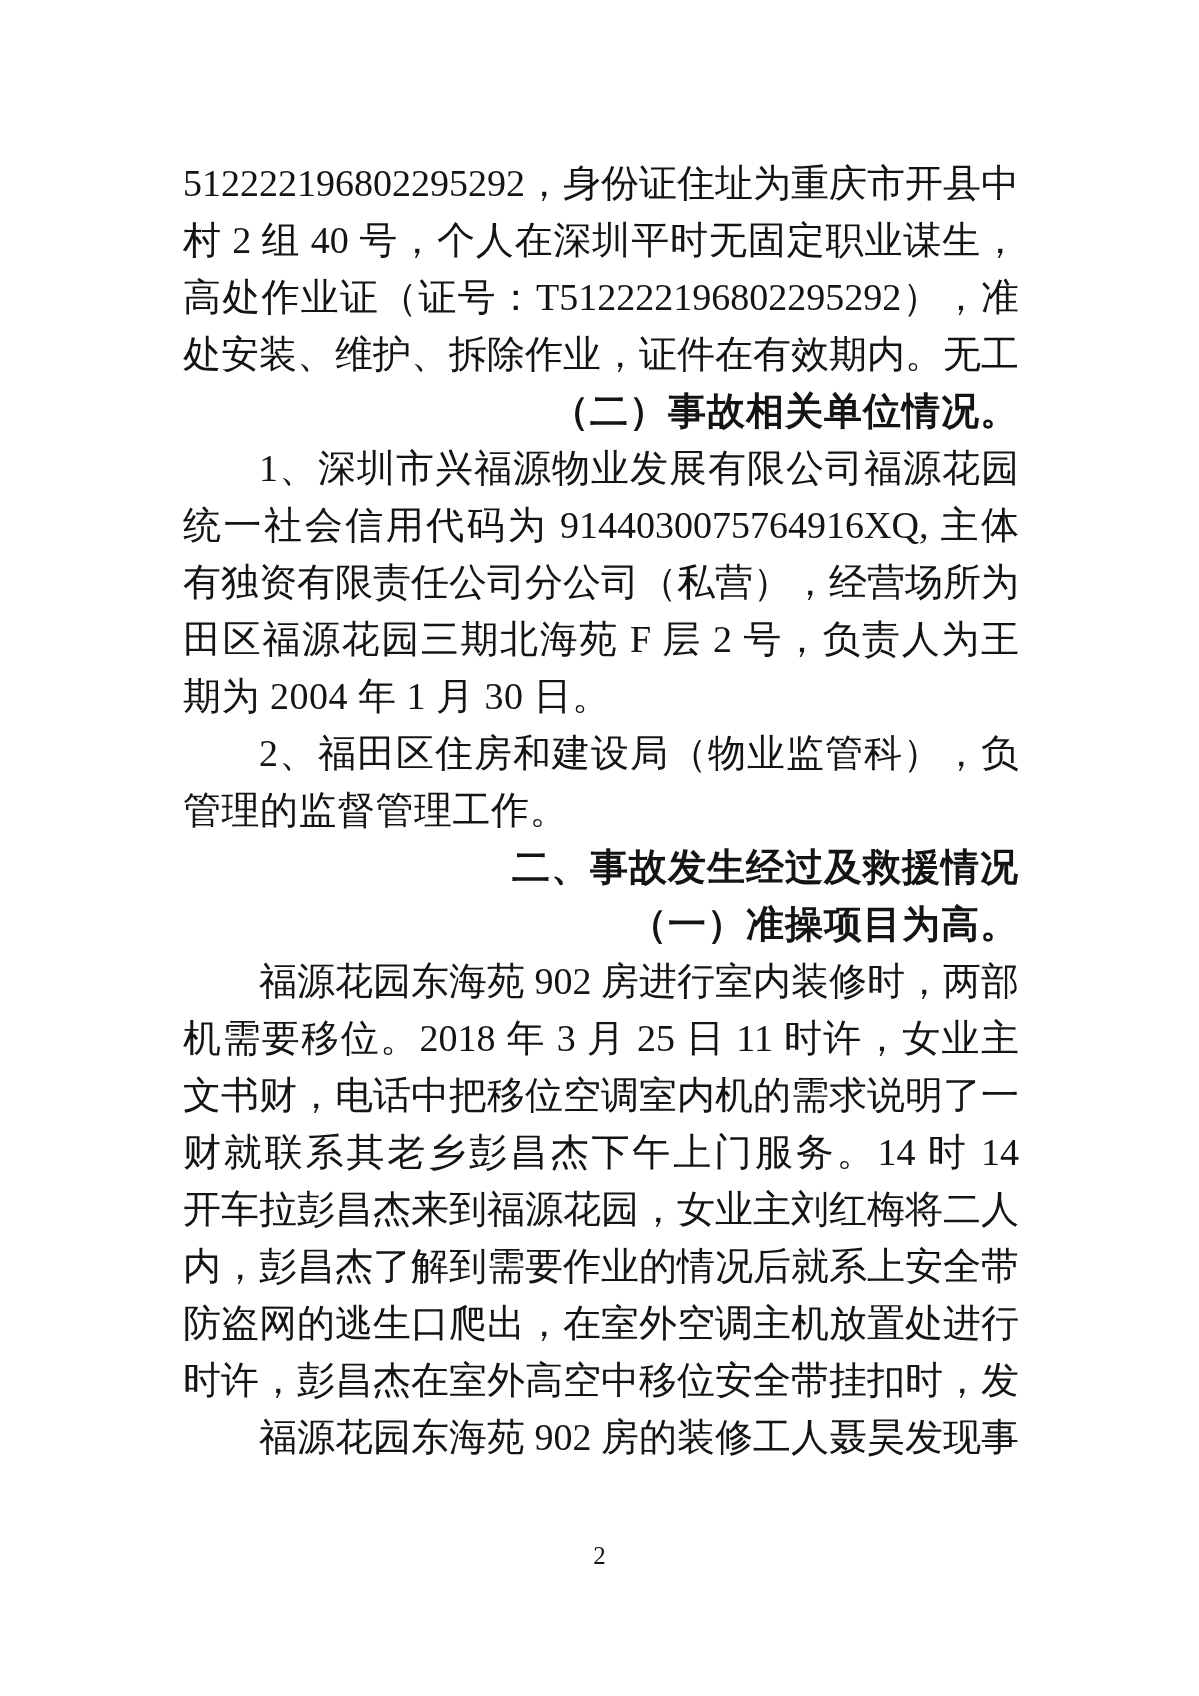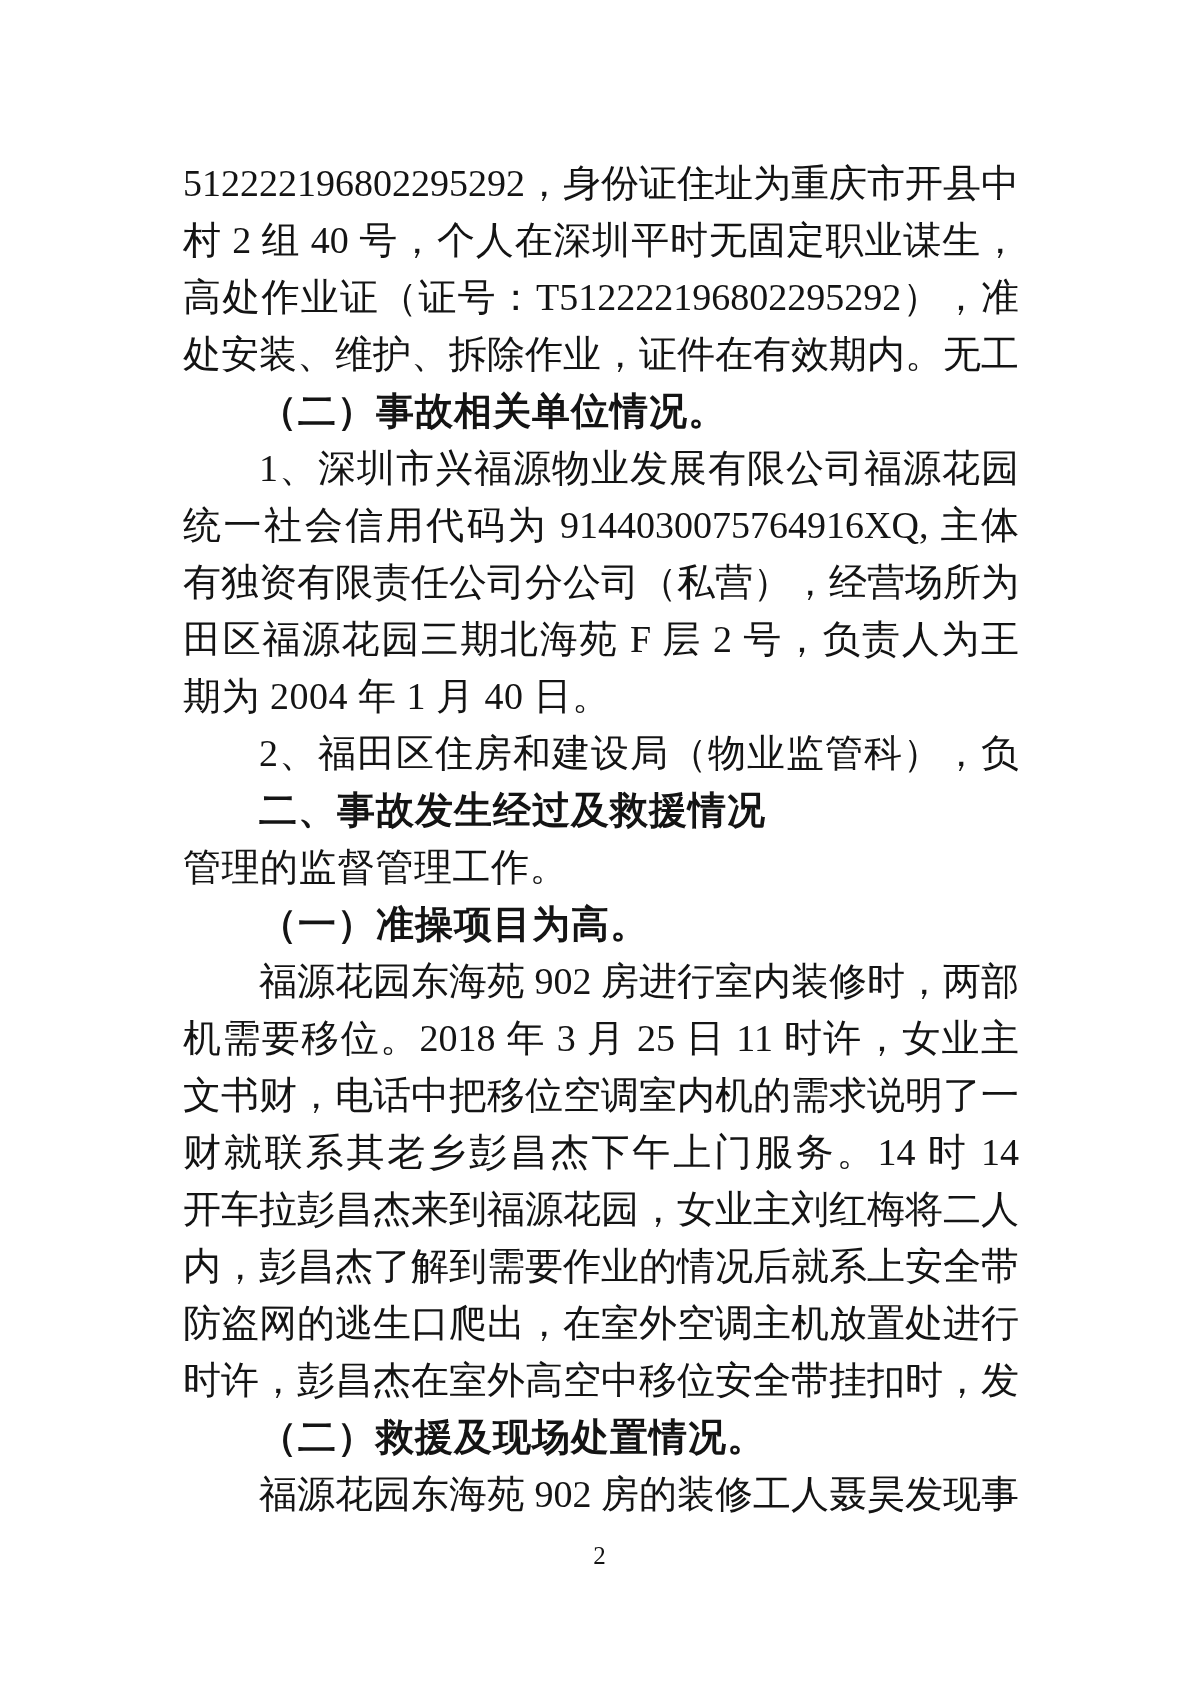--- a/index.html
+++ b/index.html
@@ -41,20 +41,21 @@
   .text-line.indent {
     padding-left: 76px;
   }
   .text-line.indent.justify {
     width: 760px;
   }
   .text-line.bold {
     font-weight: 700;
     font-family: "Liberation Sans", "DejaVu Sans", "Liberation Serif", serif;
     letter-spacing: 1px;
+    text-align: right;
   }
   .page-number {
     position: absolute;
     left: 0;
     right: 0;
     top: 1541px;
     text-align: center;
     font-size: 25px;
     line-height: 30px;
     color: #141414;
@@ -67,30 +68,29 @@
   <div class="doc-body" id="doc-body">
       <div class="text-line justify">512222196802295292，身份证住址为重庆市开县中和镇白果</div>
       <div class="text-line justify">村 2 组 40 号，个人在深圳平时无固定职业谋生，本人具有</div>
       <div class="text-line justify">高处作业证（证号：T512222196802295292），准操项目为高</div>
       <div class="text-line justify">处安装、维护、拆除作业，证件在有效期内。无工作单位。</div>
       <div class="text-line bold indent">（二）事故相关单位情况。</div>
       <div class="text-line indent justify">1、深圳市兴福源物业发展有限公司福源花园管理处，</div>
       <div class="text-line justify">统一社会信用代码为 9144030075764916XQ, 主体类型为非国</div>
       <div class="text-line justify">有独资有限责任公司分公司（私营），经营场所为深圳市福</div>
       <div class="text-line justify">田区福源花园三期北海苑 F 层 2 号，负责人为王路，成立日</div>
-      <div class="text-line">期为 2004 年 1 月 40 日。</div>
+      <div class="text-line">期为 2004 年 1 月 30 日。</div>
       <div class="text-line indent justify">2、福田区住房和建设局（物业监管科），负责辖区物业</div>
+      <div class="text-line">管理的监督管理工作。</div>
       <div class="text-line bold indent">二、事故发生经过及救援情况</div>
-      <div class="text-line">管理的监督管理工作。</div>
       <div class="text-line bold indent">（一）准操项目为高。</div>
       <div class="text-line indent justify">福源花园东海苑 902 房进行室内装修时，两部空调室内</div>
       <div class="text-line justify">机需要移位。2018 年 3 月 25 日 11 时许，女业主刘红梅致电</div>
       <div class="text-line justify">文书财，电话中把移位空调室内机的需求说明了一下，文书</div>
       <div class="text-line justify">财就联系其老乡彭昌杰下午上门服务。14 时 14 分，文书财</div>
       <div class="text-line justify">开车拉彭昌杰来到福源花园，女业主刘红梅将二人领到房</div>
       <div class="text-line justify">内，彭昌杰了解到需要作业的情况后就系上安全带并从阳台</div>
       <div class="text-line justify">防盗网的逃生口爬出，在室外空调主机放置处进行作业，15</div>
       <div class="text-line justify">时许，彭昌杰在室外高空中移位安全带挂扣时，发生高坠。</div>
-      <div class="text-line bold indent">（二）救援及现场处置情况。</div>
       <div class="text-line indent justify">福源花园东海苑 902 房的装修工人聂昊发现事故发生</div>
     </div>
   <div class="page-number">2</div>
 </div>
 
 </body></html>

